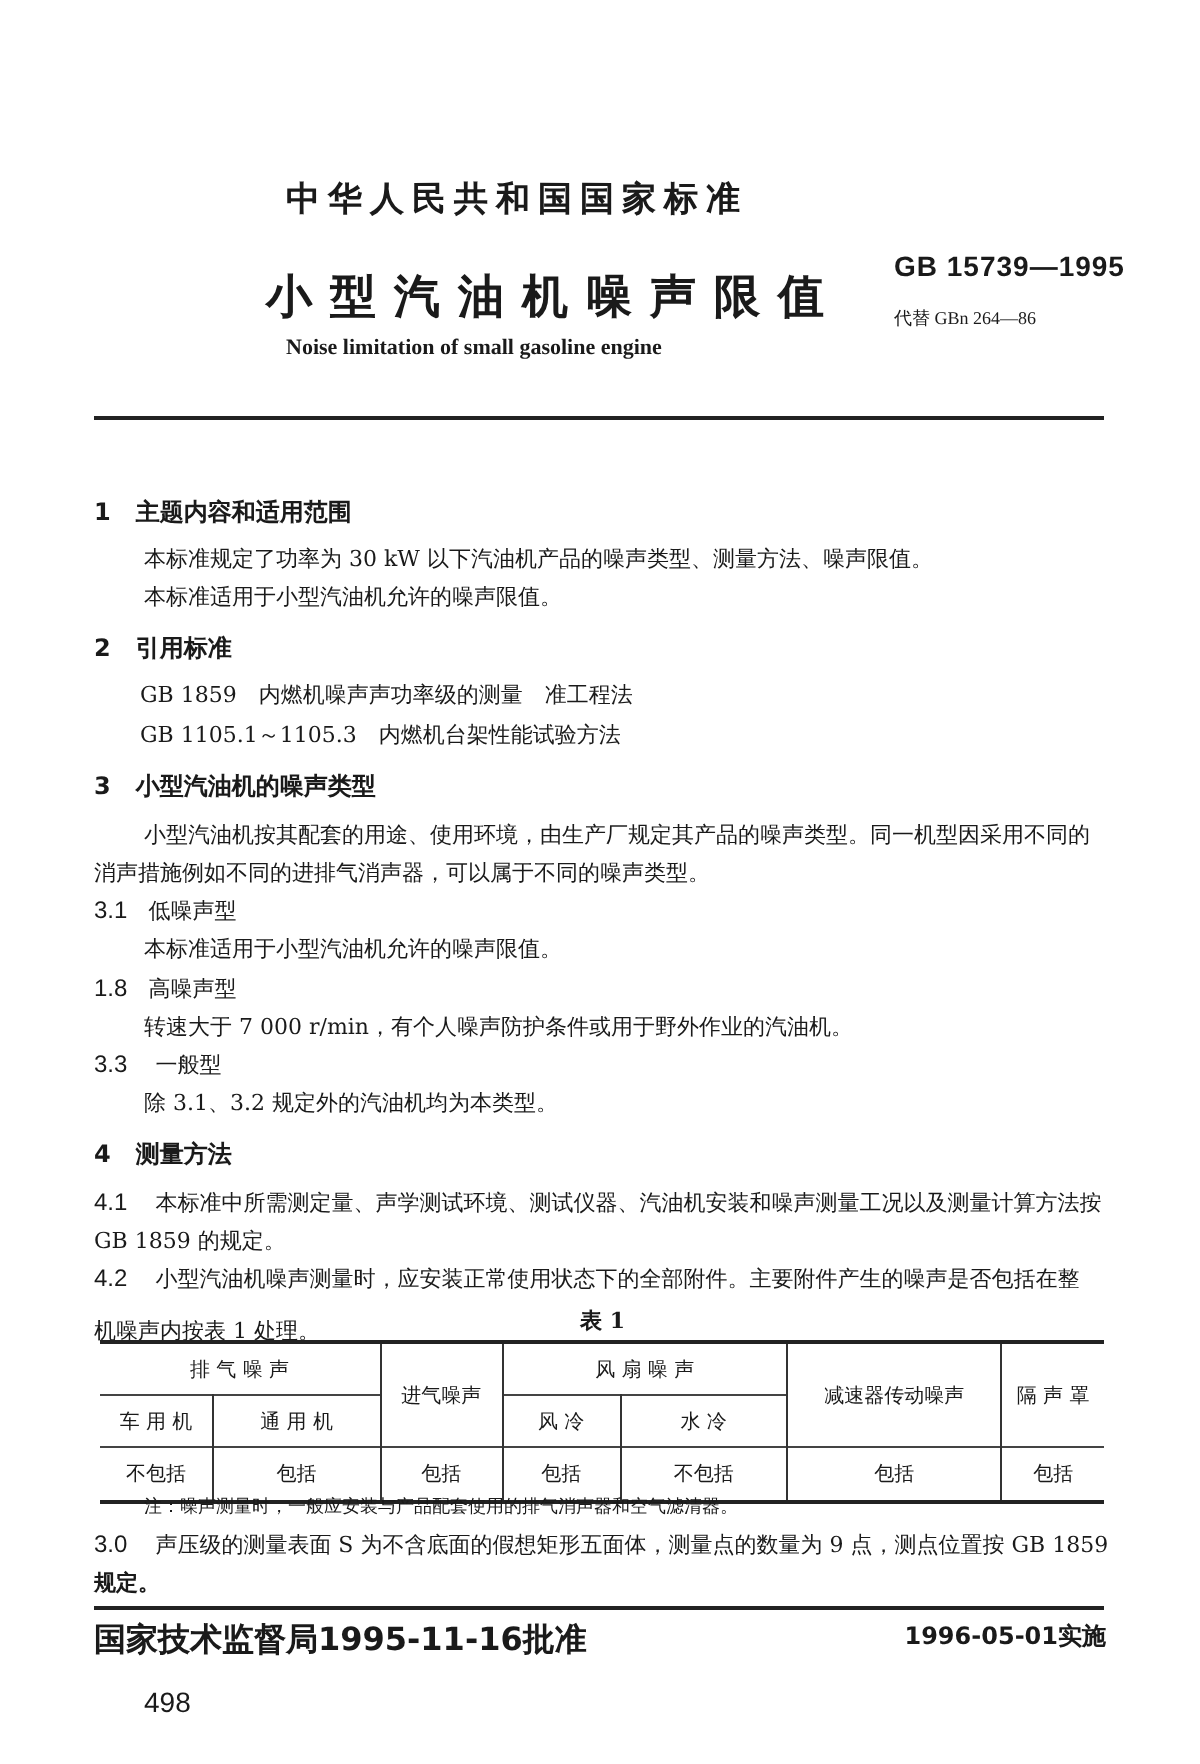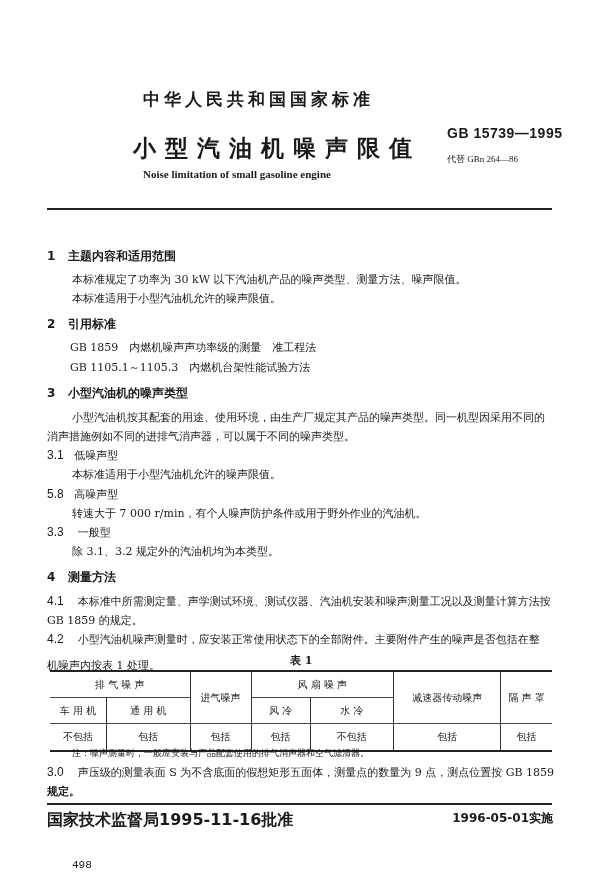--- a/index.html
+++ b/index.html
@@ -62,21 +62,21 @@
 <div class="abs p" style="left:72px; top:410px;">小型汽油机按其配套的用途、使用环境，由生产厂规定其产品的噪声类型。同一机型因采用不同的</div>
 <div class="abs p" style="left:47px; top:429px;">消声措施例如不同的进排气消声器，可以属于不同的噪声类型。</div>
 
 <div class="abs p" style="left:47px; top:448px;">
   <span class="num">3.1</span>&nbsp;&nbsp;
   <span>低噪声型</span>
 </div>
 <div class="abs p" style="left:72px; top:467px;">本标准适用于小型汽油机允许的噪声限值。</div>
 
 <div class="abs p" style="left:47px; top:487px;">
-  <span class="num">5.8</span>&nbsp;&nbsp;
+  <span class="num">1.8</span>&nbsp;&nbsp;
   <span>高噪声型</span>
 </div>
 <div class="abs p" style="left:72px; top:506px;">转速大于 7 000 r/min，有个人噪声防护条件或用于野外作业的汽油机。</div>
 
 <div class="abs p" style="left:47px; top:525px;">
   <span class="num">3.3</span>&nbsp;&nbsp;&nbsp;
   <span>一般型</span>
 </div>
 <div class="abs p" style="left:72px; top:544px;">除 3.1、3.2 规定外的汽油机均为本类型。</div>
 
@@ -129,13 +129,13 @@
 <div class="abs p" style="left:47px; top:765px;">
   <span class="num">3.0</span>&nbsp;&nbsp;&nbsp;
   <span>声压级的测量表面 S 为不含底面的假想矩形五面体，测量点的数量为 9 点，测点位置按 GB 1859</span>
 </div>
 <div class="abs p bold" style="left:47px; top:784px;">规定。</div>
 
 <div class="hr" style="top:803px;"></div>
 
 <div class="abs" style="left:47px; top:810px; font-size:16px; font-weight:bold; font-family:'DejaVu Sans', sans-serif;">国家技术监督局1995-11-16批准</div>
 <div class="abs" style="right:47px; top:810px; font-size:12px; font-weight:bold; font-family:'DejaVu Sans', sans-serif;">1996-05-01实施</div>
-<div class="abs" style="left:72px; top:843px; font-size:11px; font-family:Liberation Mono, monospace;margin-top:16px;">498</div>
+<div class="abs" style="left:72px; top:843px; font-size:14px; font-family:Liberation Sans, sans-serif;">498</div>
 
 </body></html>

